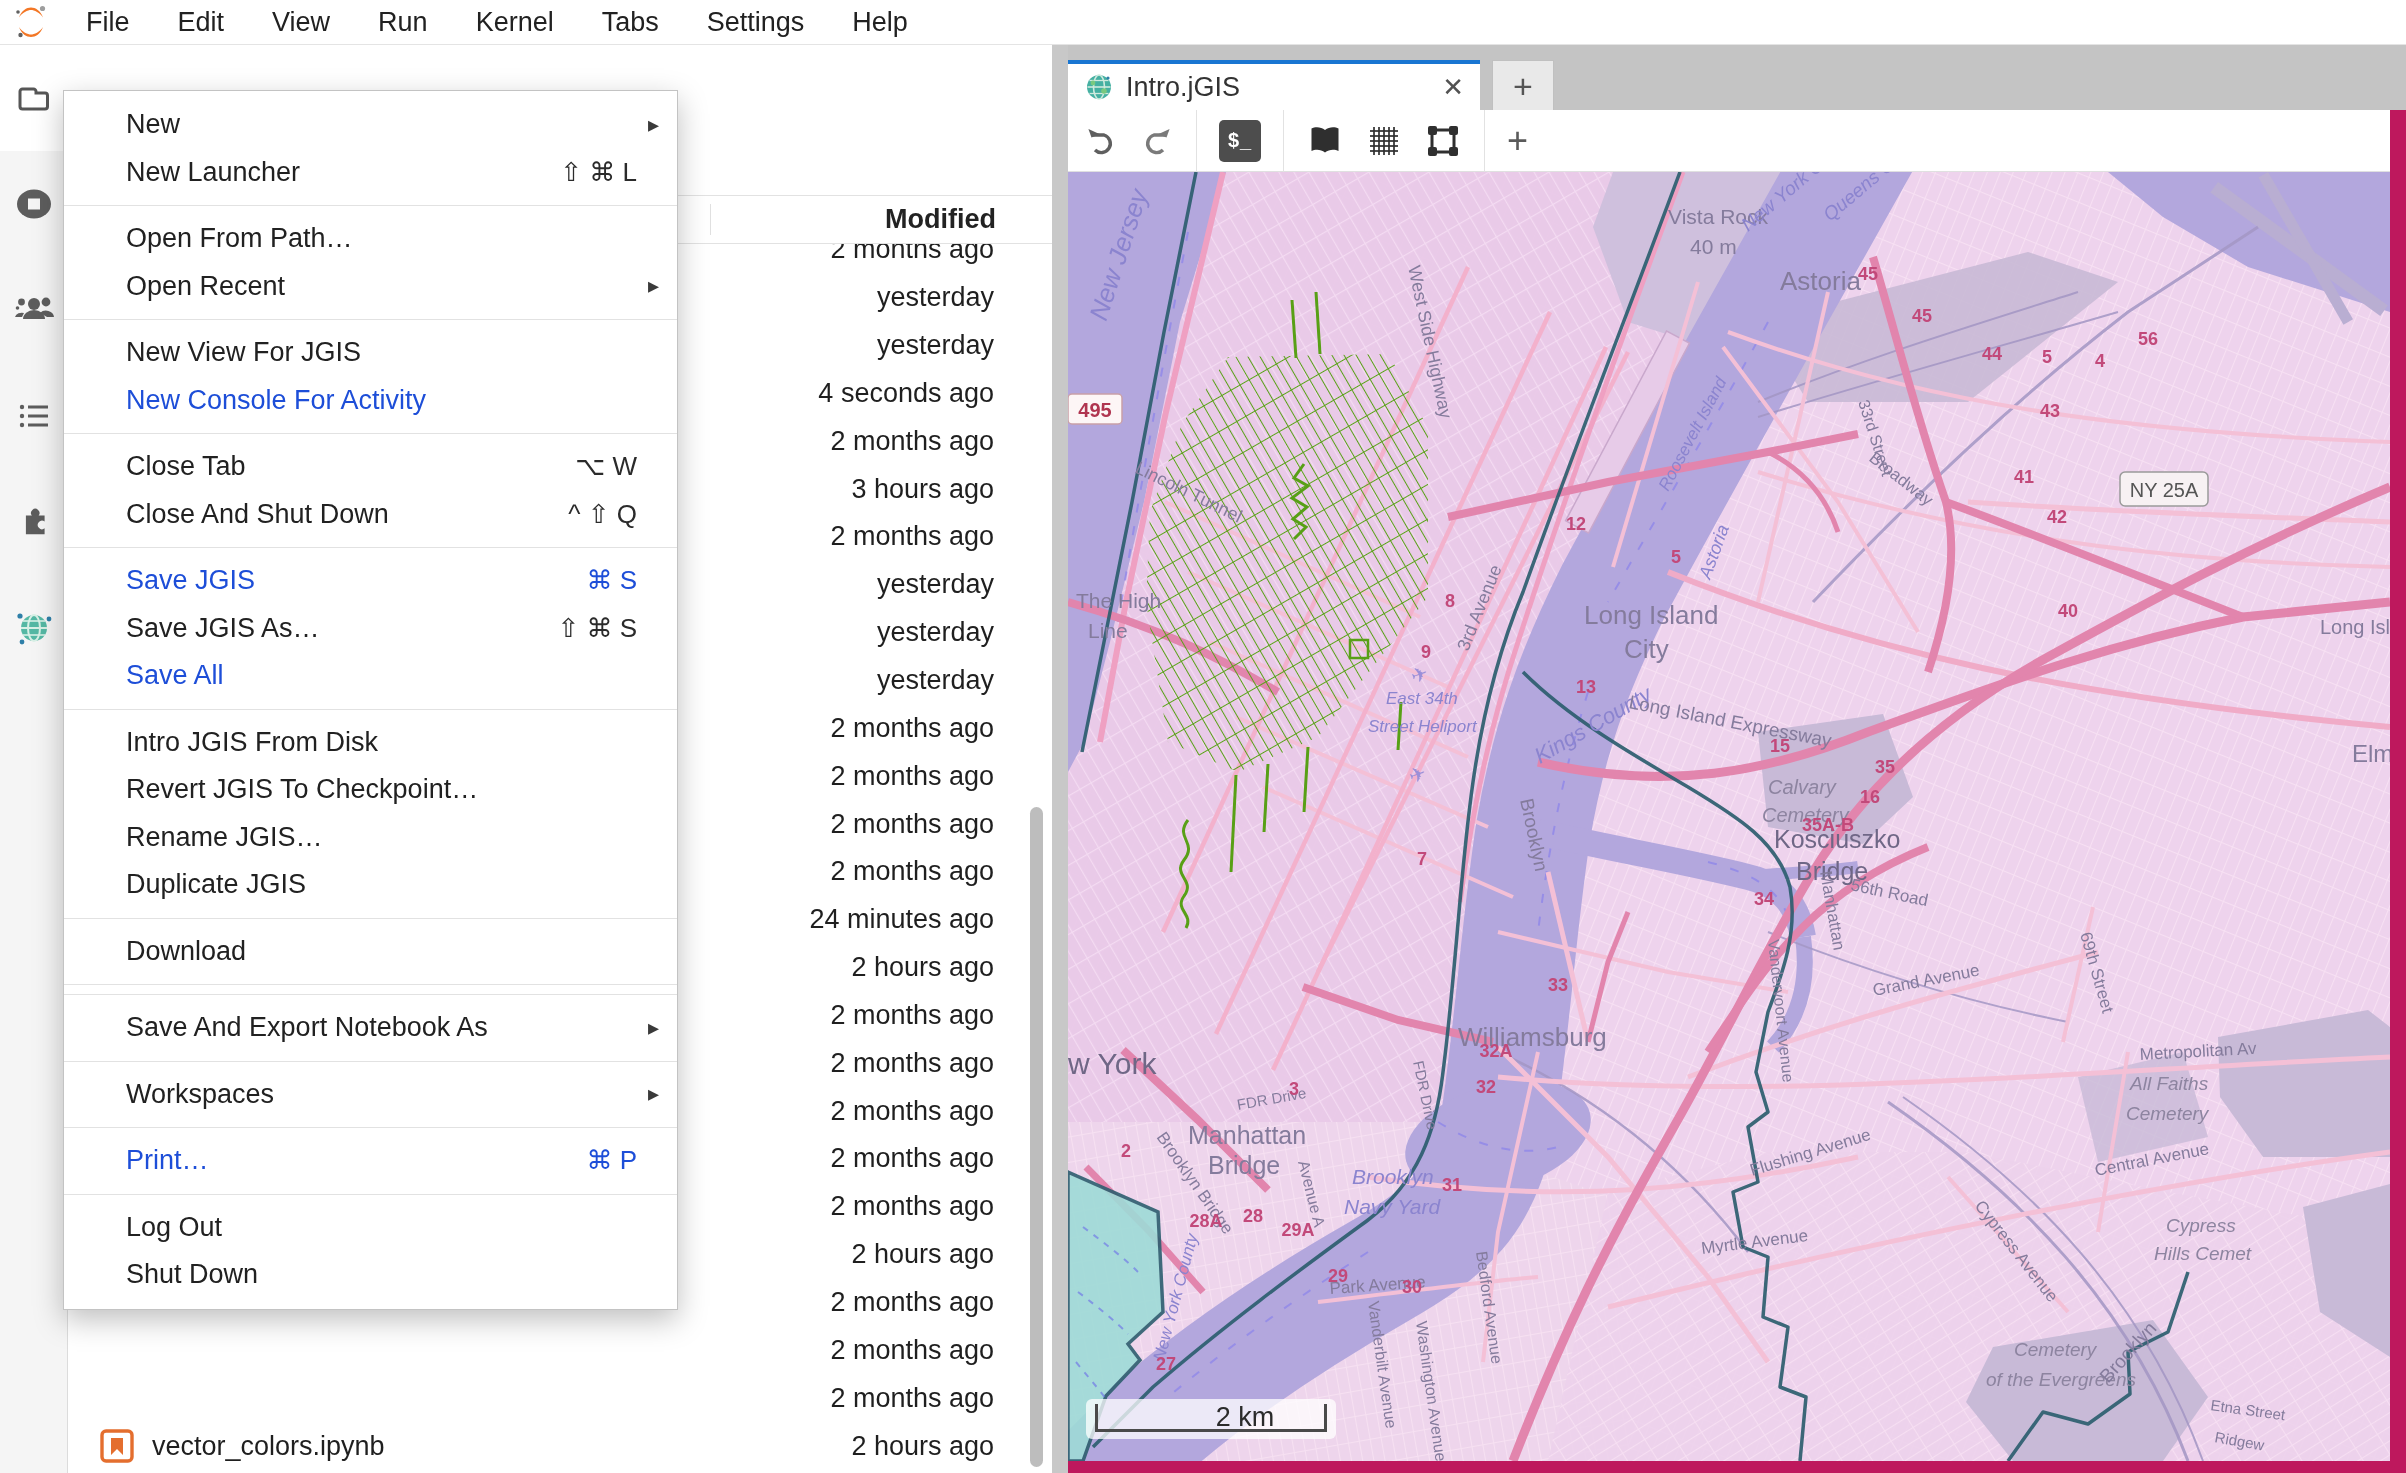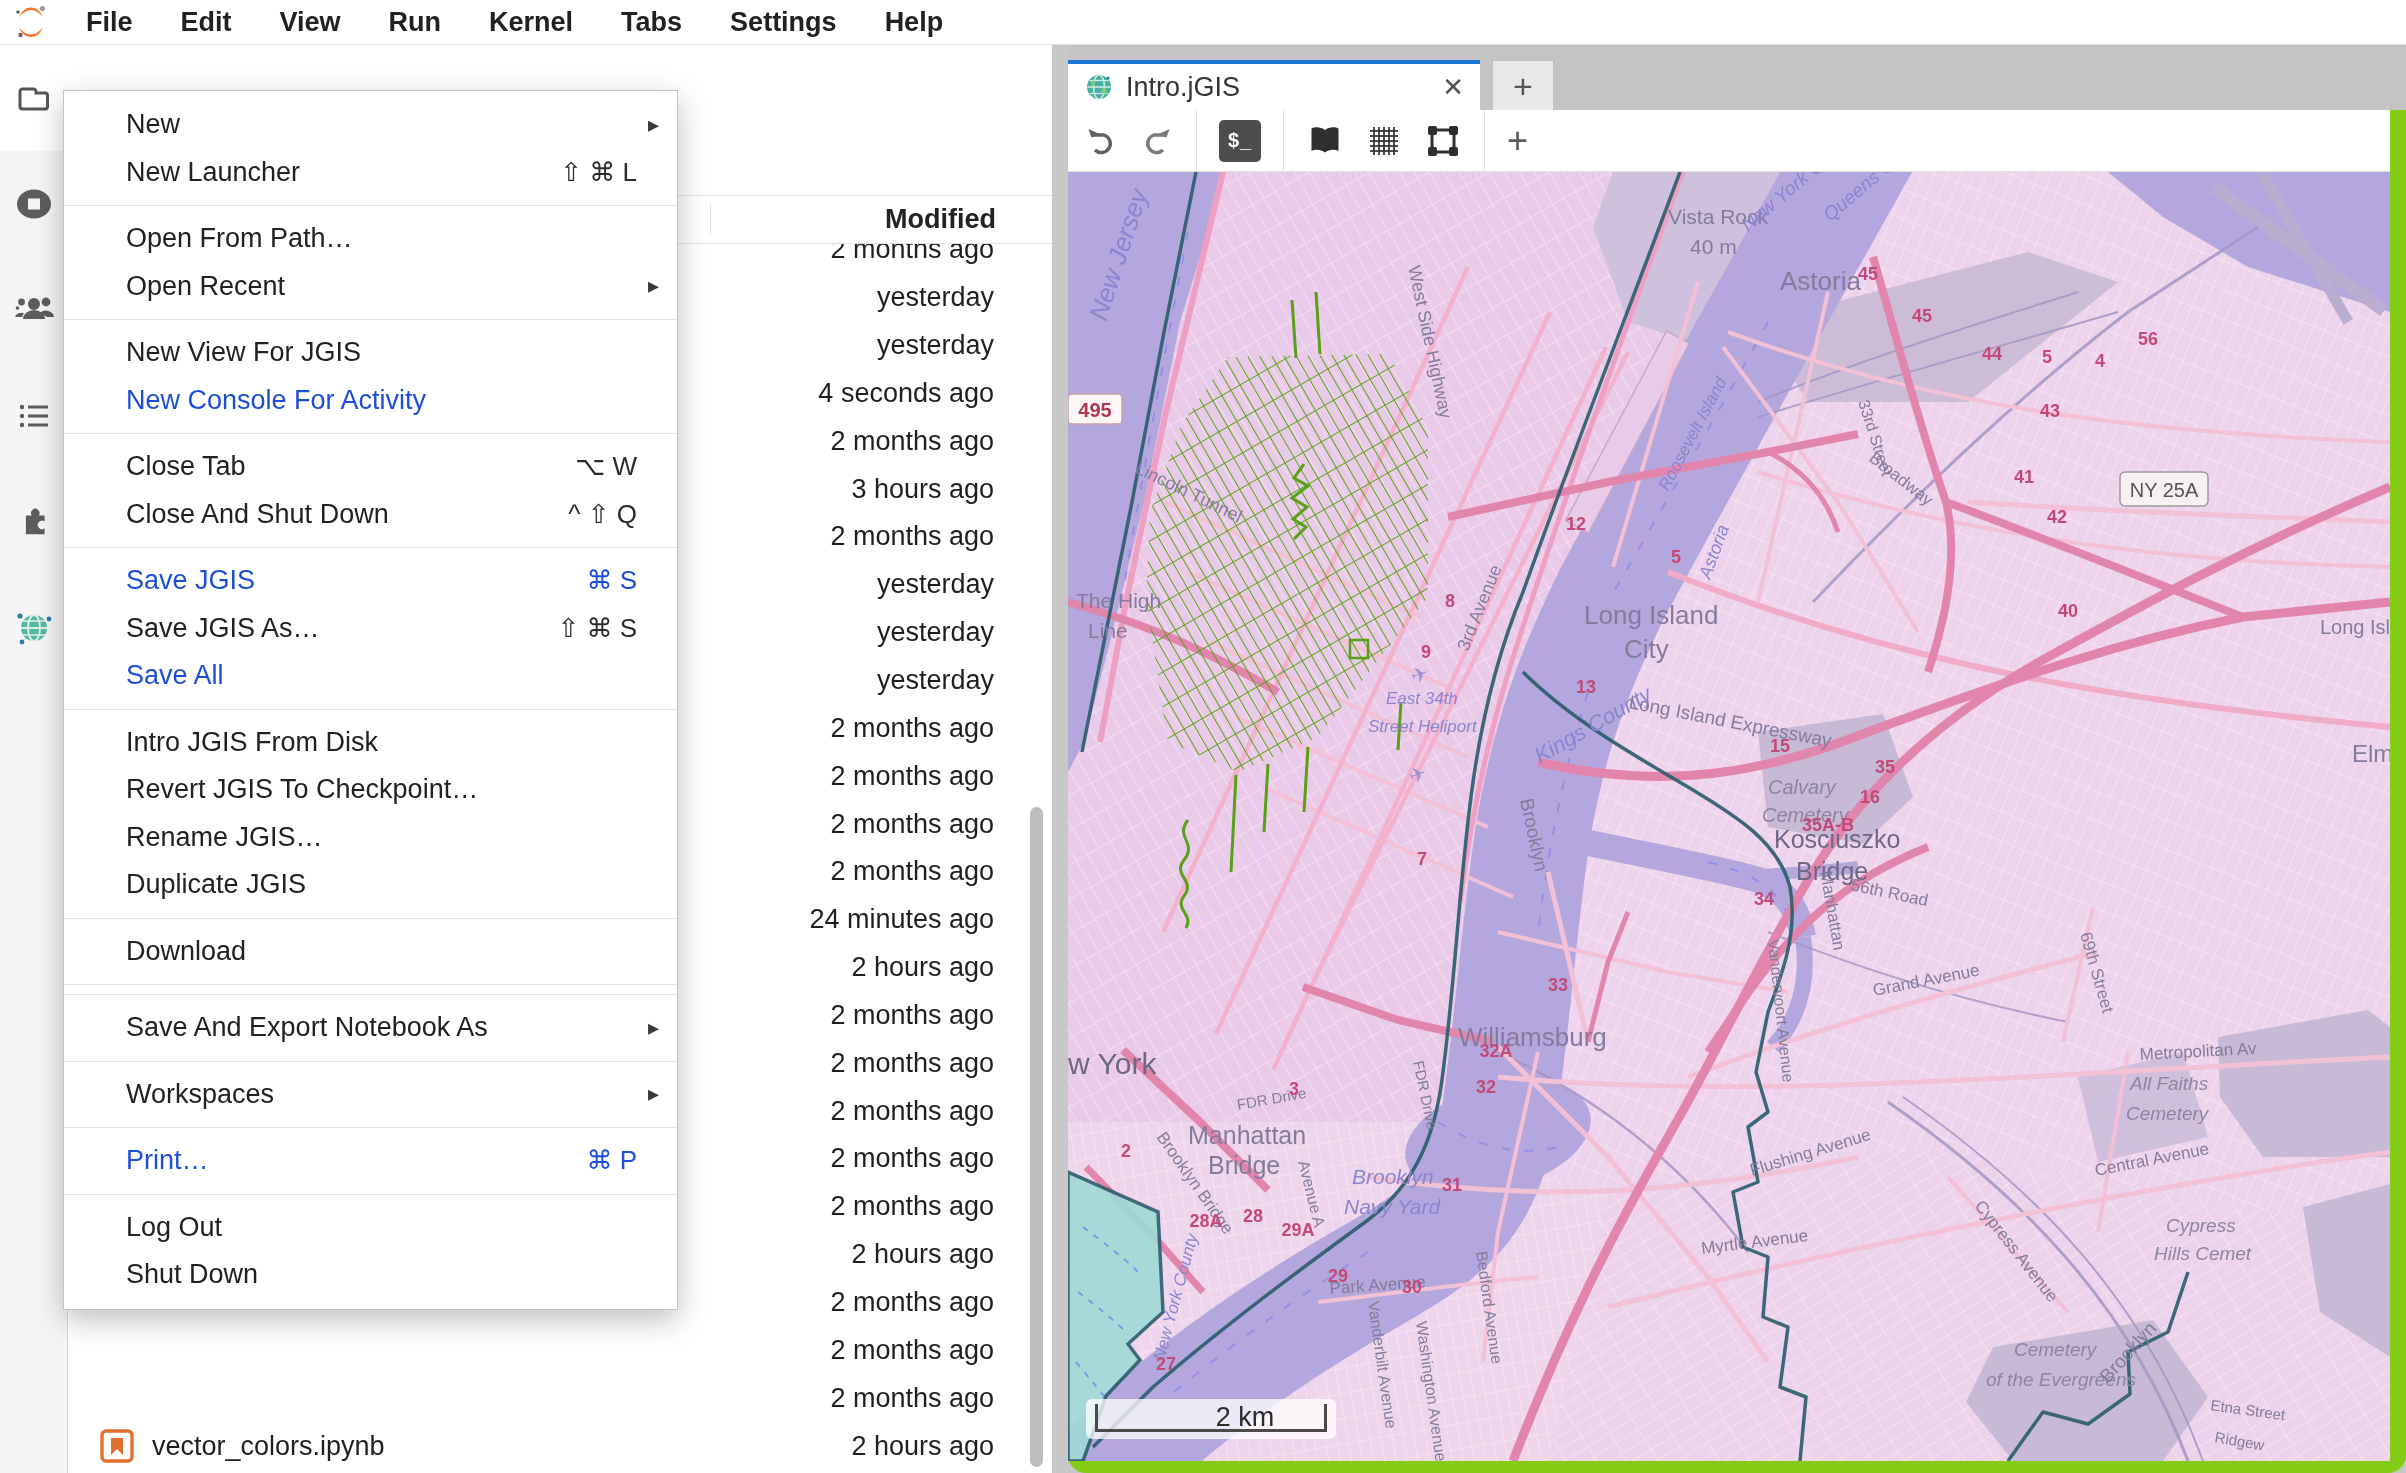--- a/index.html
+++ b/index.html
@@ -3,21 +3,21 @@
 <meta charset="utf-8">
 <style>
   * { margin:0; padding:0; box-sizing:border-box; }
   html,body { width:2406px; height:1473px; overflow:hidden; }
   body { font-family:"Liberation Sans", sans-serif; color:#212121; background:#c8c8c8; position:relative; }
 
   
   .menubar { position:absolute; left:0; top:0; width:2406px; height:45px; background:#fff;
              border-bottom:1px solid #e4e4e4; display:flex; align-items:center; z-index:50; }
   .logo-box { width:62px; height:45px; display:flex; align-items:center; justify-content:center; }
-  .menu-items { display:flex; align-items:flex-end; height:100%;font-weight:bold; }
+  .menu-items { display:flex; align-items:flex-end; height:100%; }
   .menu-item-top { padding:0 24px; font-size:27px; height:100%; display:flex; align-items:center; cursor:default; }
 
   
   .app { position:absolute; left:0; top:45px; right:0; bottom:0; background:#c8c8c8; }
 
   
   .sidebar { position:absolute; left:0; top:0; width:68px; bottom:0; background:#f5f5f5; border-right:1px solid #dcdcdc; }
   .side-cell { width:68px; height:106px; display:flex; align-items:center; justify-content:center; }
   .side-cell.active { background:#ffffff; }
 
@@ -40,21 +40,21 @@
   .dropdown { position:absolute; left:63px; top:45px; width:615px; background:#ffffff;
               border:1px solid #c3c3c3; box-shadow:0 10px 28px rgba(0,0,0,.25); z-index:100; padding:10px 0; }
   .dd-item { height:47.5px; display:flex; align-items:center; padding:0 20px 0 62px; font-size:27px; position:relative; }
   .dd-label { flex:0 1 auto; white-space:nowrap; }
   .dd-shortcut { margin-left:auto; padding-right:20px; font-size:26px; color:#2b2b2b; white-space:nowrap; }
   .dd-item.disabled .dd-label, .dd-item.disabled .dd-shortcut { color:#1d4ed8; }
   .dd-sub { position:absolute; right:18px; font-size:22px; color:#3a3a3a; }
   .dd-sep { height:1px; background:#e2e2e2; margin:9px 0; }
 
   
-  .mappanel { position:absolute; left:1068px; top:0; right:0; bottom:0; background:#84cc16;border-radius:18px; }
+  .mappanel { position:absolute; left:1068px; top:0; right:0; bottom:0; background:#be185d; }
   .tabbar { position:absolute; left:0; top:0; right:0; height:65px; background:#c4c4c4; }
   .tab { position:absolute; left:0; top:15px; width:412px; height:50px; background:#fff; border-top:4px solid #1976d2;
          display:flex; align-items:center; padding:0 16px; }
   .tab-title { font-size:27px; color:#333; margin-left:12px; flex:1; }
   .tab-close { font-size:26px; color:#525252; margin-left:8px; }
   .newtab { position:absolute; left:424px; top:15px; width:62px; height:52px; background:#e9e9e9;
             border:1px solid #c0c0c0; display:flex; align-items:center; justify-content:center;
             font-size:34px; color:#555; }
   .maptoolbar { position:absolute; left:0; top:65px; right:16px; height:62px; background:#fff;
                 border-bottom:1px solid #e0e0e0; display:flex; align-items:center; padding-left:16px; gap:22px; }

